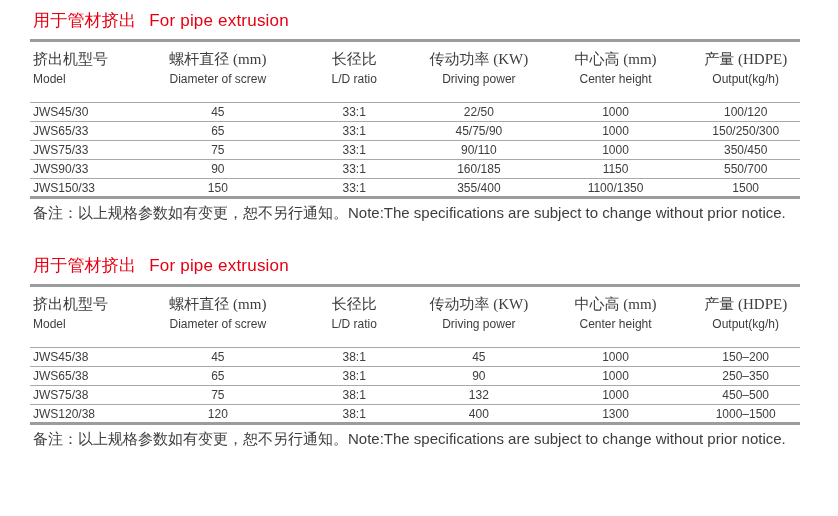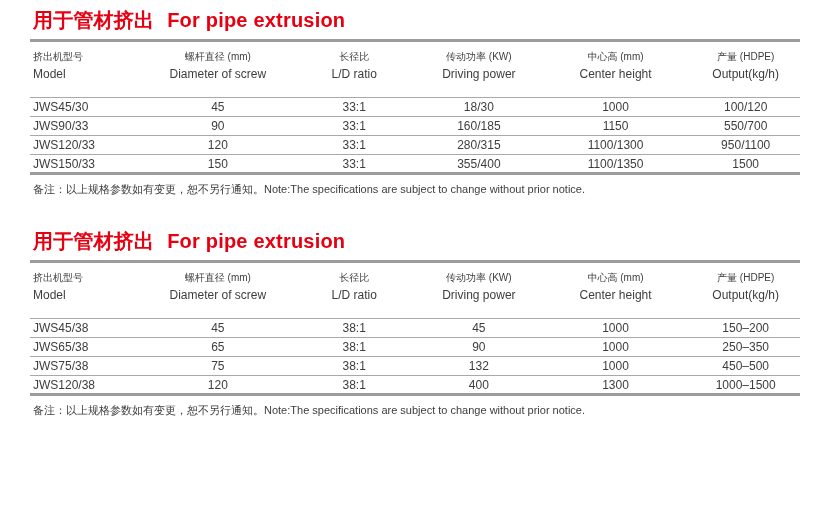--- a/index.html
+++ b/index.html
@@ -15,22 +15,22 @@
     width: 838px;
     height: 516px;
     background: #ffffff;
     font-family: "Liberation Sans", "DejaVu Sans", sans-serif;
     color: var(--text);
     padding-top: 12px;
     overflow: hidden;
   }
   .section-title {
     margin-left: 33px;
-    font-size: 20px;
-    font-weight: bold;
+    font-size: 17px;
+    font-weight: normal;
     color: var(--accent);
     line-height: 17px;
     letter-spacing: 0.2px;
   }
   .section-title .title-en { margin-left: 13px; }
   .section--second .section-title { margin-top: 37px; }
   table.spec-table {
     margin: 10px 0 0 30px;
     width: 770px;
     border-collapse: collapse;
@@ -52,27 +52,27 @@
   table.spec-table td:first-child {
     text-align: left;
     padding-left: 3px;
   }
   table.spec-table col.c1 { width: 15.0%; }
   table.spec-table col.c2 { width: 18.8%; }
   table.spec-table col.c3 { width: 16.6%; }
   table.spec-table col.c4 { width: 15.8%; }
   table.spec-table col.c5 { width: 19.7%; }
   table.spec-table col.c6 { width: 14.1%; }
-  tr.hdr-cn th { padding-top: 8px; padding-bottom: 3px; height: 24px; font-size: 10px; }
+  tr.hdr-cn th { padding-top: 8px; padding-bottom: 3px; height: 24px; font-size: 15px; font-family: Liberation Serif, serif; }
   tr.hdr-en th { padding-bottom: 16px; height: 21px; border-bottom: 1px solid var(--border-light); margin-left: 16px; }
   tbody td { height: 19px; border-top: 1px solid var(--border-light); }
   tbody tr:first-child td { border-top: none; margin-left: 23px; }
   .note {
     margin: 7px 0 0 33px;
-    font-size: 11px;
+    font-size: 15px;
     line-height: 14px;
     color: var(--text);
   }
 </style>
 </head>
 <body>
 
 <div class="page">
 
   <div class="section section--first">
@@ -104,39 +104,47 @@
             <th>Driving power</th>
             <th>Center height</th>
             <th>Output(kg/h)</th>
           </tr>
         </thead>
         <tbody>
           <tr>
             <td>JWS45/30</td>
             <td>45</td>
             <td>33:1</td>
-            <td>18/30</td>
+            <td>22/50</td>
             <td>1000</td>
             <td>100/120</td>
+          </tr>
+          <tr>
+            <td>JWS65/33</td>
+            <td>65</td>
+            <td>33:1</td>
+            <td>45/75/90</td>
+            <td>1000</td>
+            <td>150/250/300</td>
+          </tr>
+          <tr>
+            <td>JWS75/33</td>
+            <td>75</td>
+            <td>33:1</td>
+            <td>90/110</td>
+            <td>1000</td>
+            <td>350/450</td>
           </tr>
           <tr>
             <td>JWS90/33</td>
             <td>90</td>
             <td>33:1</td>
             <td>160/185</td>
             <td>1150</td>
             <td>550/700</td>
-          </tr>
-          <tr>
-            <td>JWS120/33</td>
-            <td>120</td>
-            <td>33:1</td>
-            <td>280/315</td>
-            <td>1100/1300</td>
-            <td>950/1100</td>
           </tr>
           <tr>
             <td>JWS150/33</td>
             <td>150</td>
             <td>33:1</td>
             <td>355/400</td>
             <td>1100/1350</td>
             <td>1500</td>
           </tr>
         </tbody>

